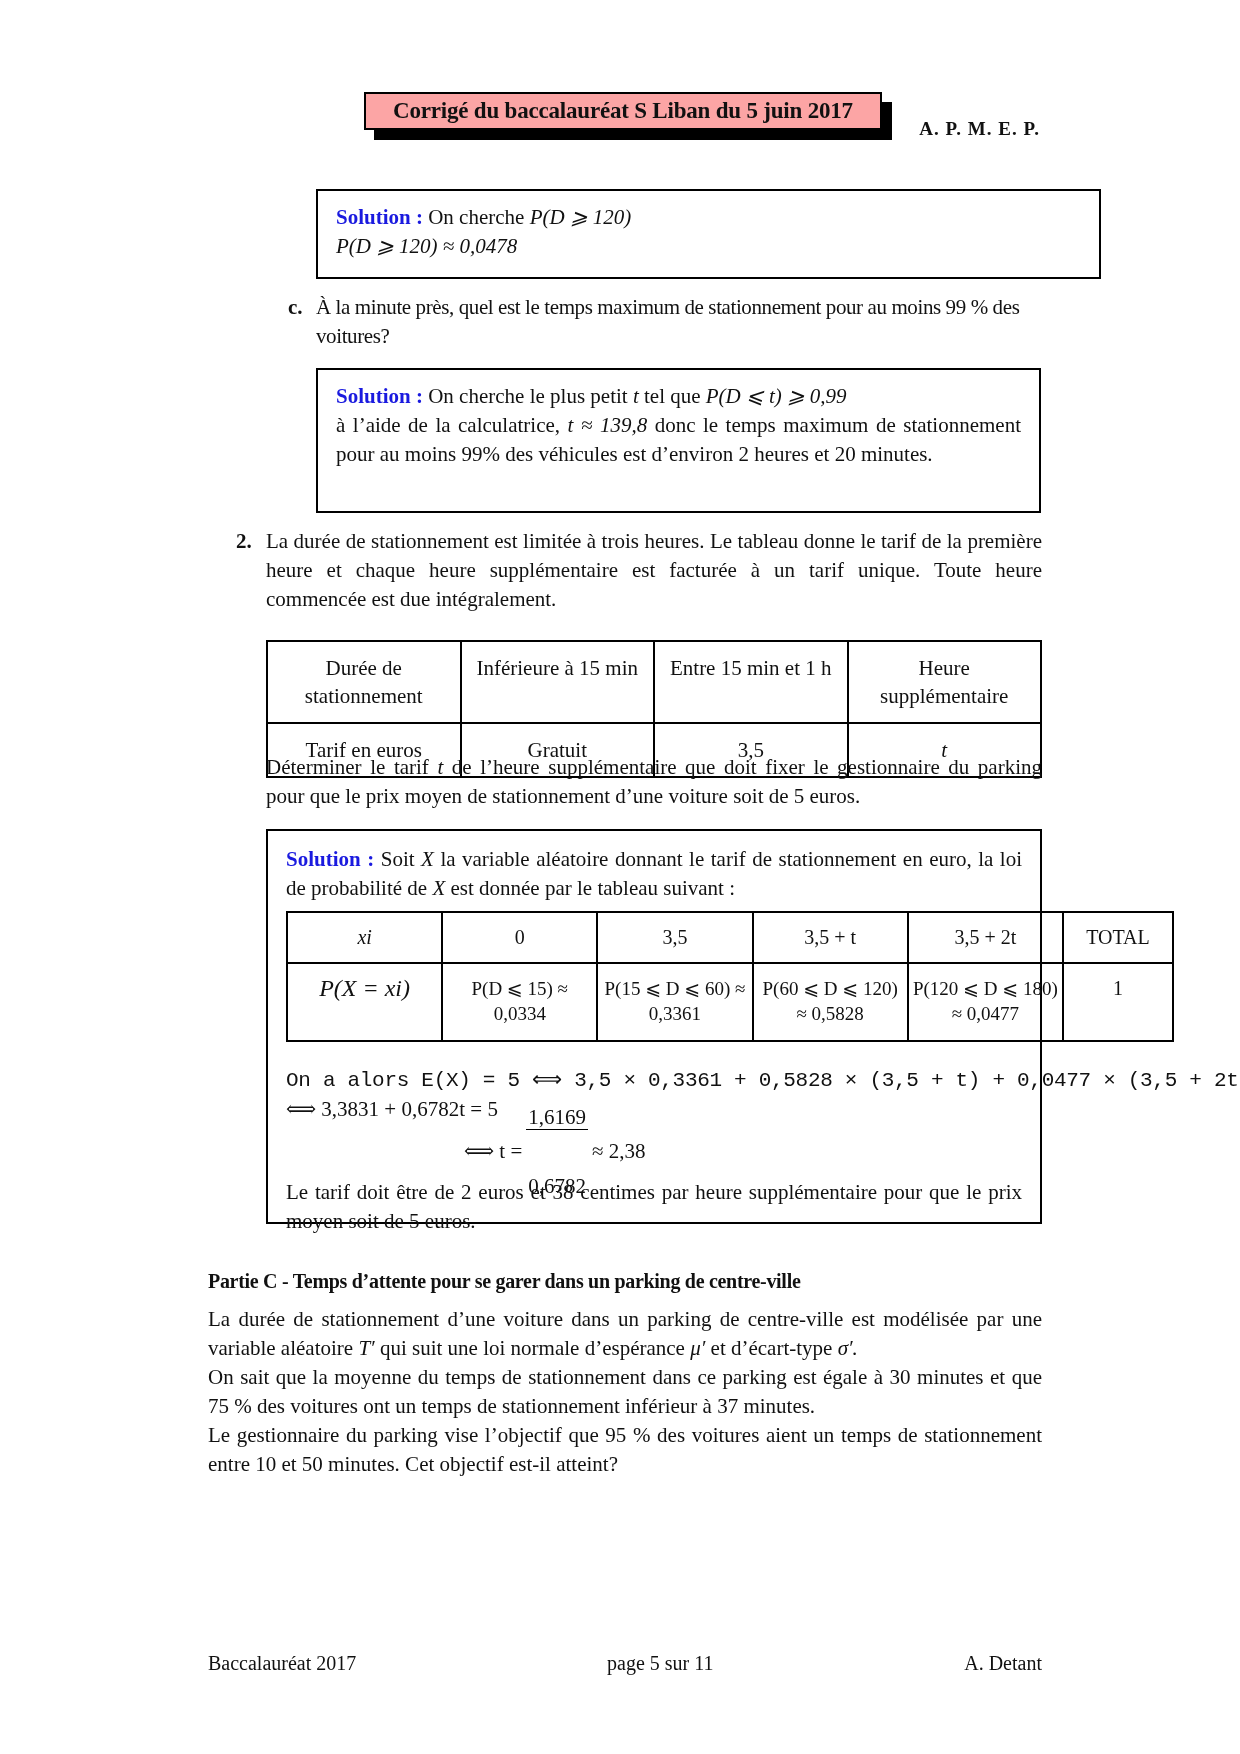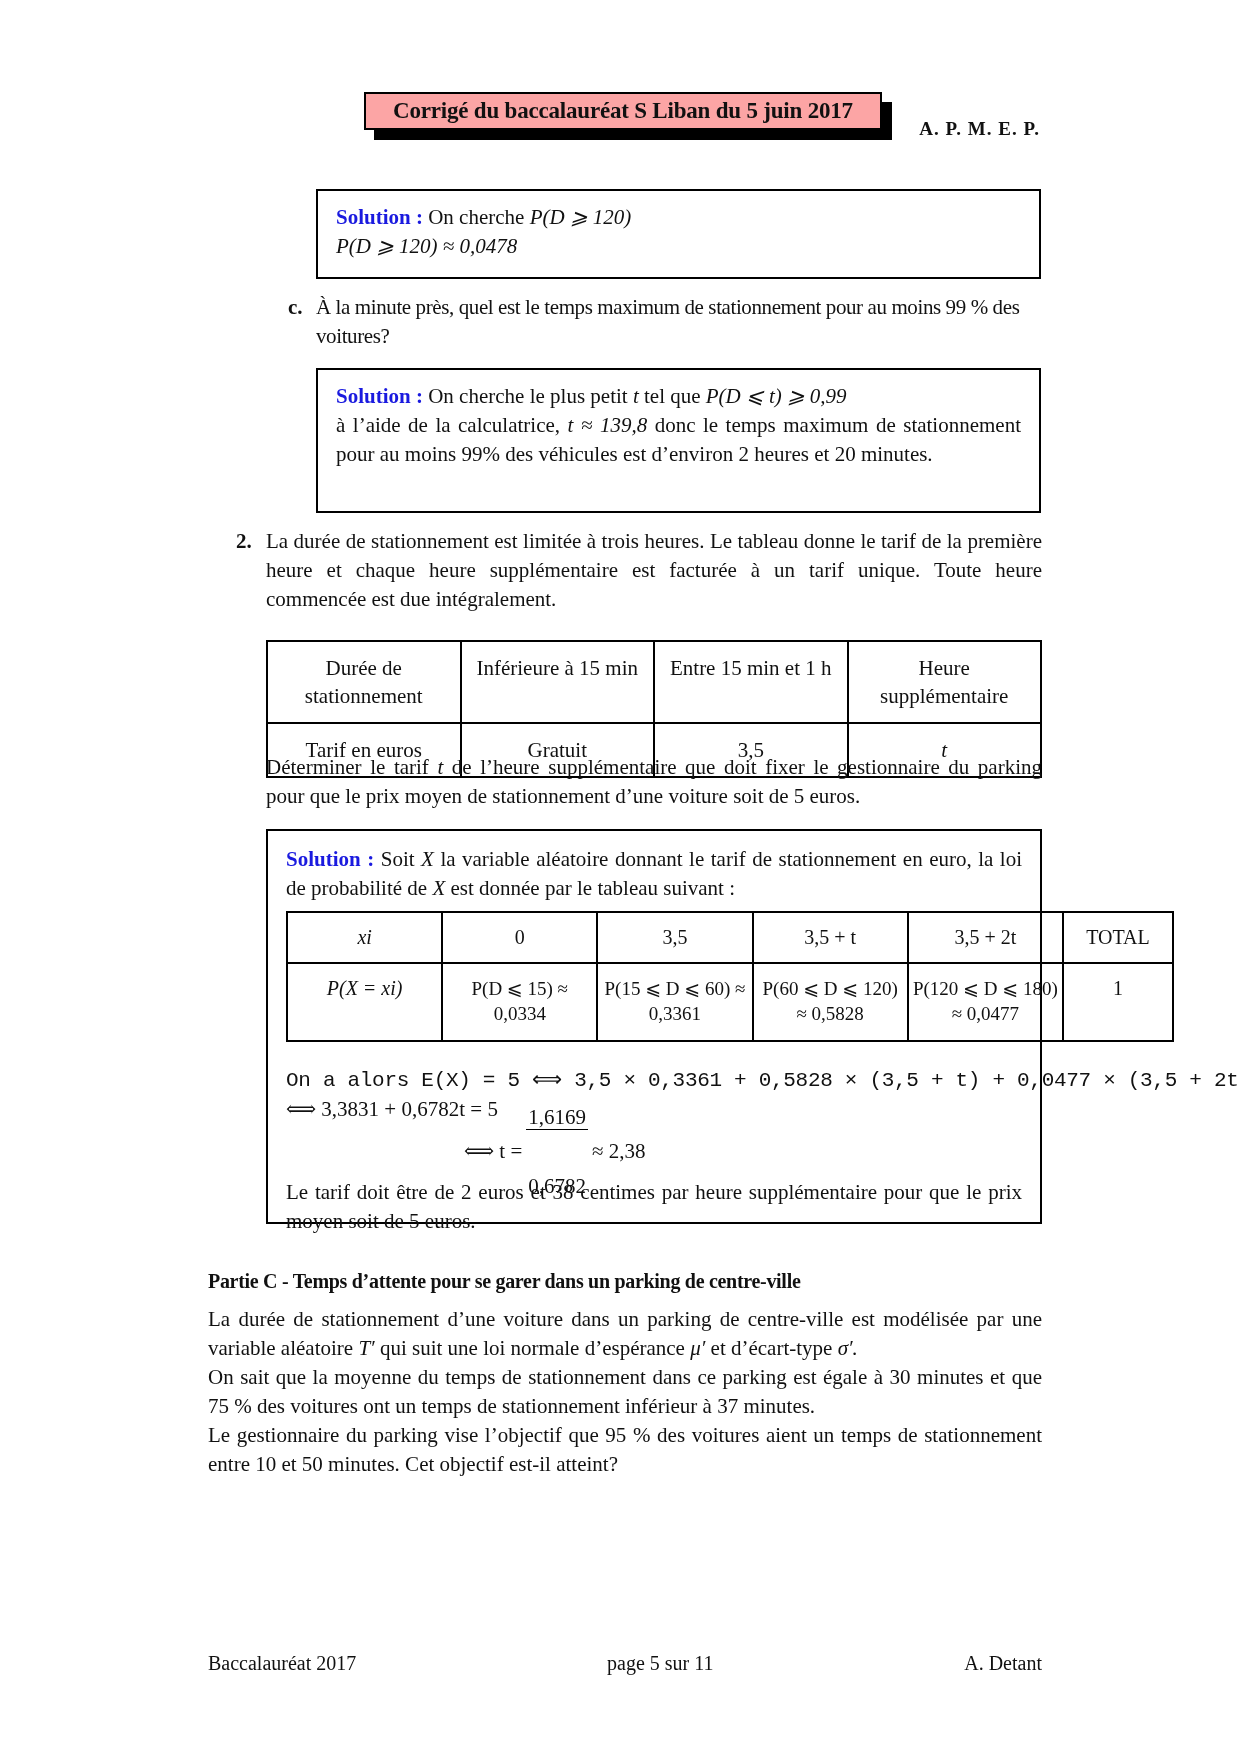--- a/index.html
+++ b/index.html
@@ -30,21 +30,21 @@
   .frac .den { line-height:24px; padding:0 2px; }
 </style>
 </head>
 <body>
 
 <div id="hdr-box" class="abs">
   <span>Corrigé du baccalauréat S Liban du 5 juin 2017</span>
 </div>
 <div id="hdr-right" class="abs">A. P. M. E. P.</div>
 
-<div class="abs solbox txt" style="left:316px; top:189px; width:725px; height:90px; padding:12px 18px;">
+<div class="abs solbox txt" style="left:316px; top:189px; width:785px; height:90px; padding:12px 18px;">
   <div>
     <span class="sol-lbl">Solution :</span>
     <span>On cherche</span>
     <i class="m">P(D ⩾ 120)</i>
   </div>
   <div>
     <i class="m">P(D ⩾ 120) ≈ 0,0478</i>
   </div>
 </div>
 
@@ -106,21 +106,21 @@
     <tbody>
         <tr style="font-size:20px;">
       <td style="width:117px; font-style:italic;">xi</td>
       <td style="width:117px;">0</td>
       <td style="width:117px;">3,5</td>
       <td style="width:117px;">3,5 + t</td>
       <td style="width:117px;">3,5 + 2t</td>
       <td style="width:80px;">TOTAL</td>
     </tr>
     <tr style="height:78px;">
-      <td style="font-style:italic; font-size:20px;">P(X = xi)</td>
+      <td style="font-style:italic; font-size:24px;">P(X = xi)</td>
       <td>P(D ⩽ 15) ≈ 0,0334</td>
       <td>P(15 ⩽ D ⩽ 60) ≈ 0,3361</td>
       <td>P(60 ⩽ D ⩽ 120) ≈ 0,5828</td>
       <td>P(120 ⩽ D ⩽ 180) ≈ 0,0477</td>
       <td style="font-size:20px;">1</td>
     </tr>
   </tbody>
     </table>
 
   <div style="margin-top:24px; white-space:nowrap; letter-spacing:-0.3px;font-family:Liberation Mono, monospace;">

